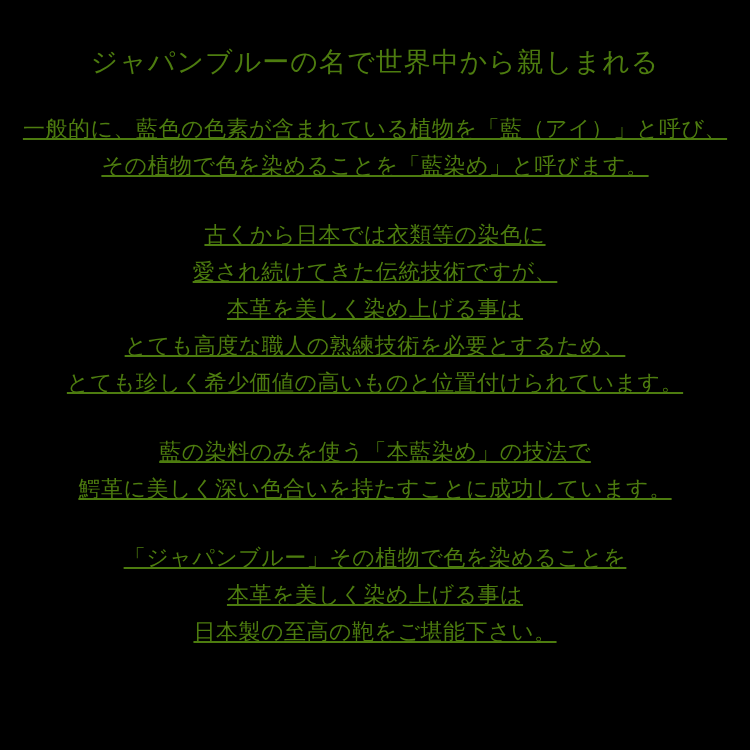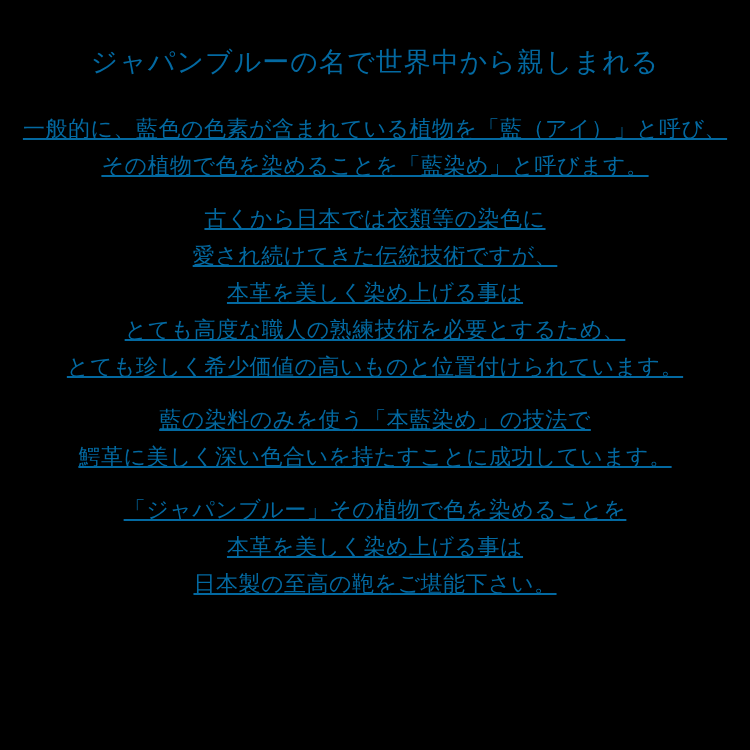--- a/index.html
+++ b/index.html
@@ -5,21 +5,21 @@
   html, body {
     margin: 0;
     padding: 0;
     background: #000000;
   }
   .page {
     position: relative;
     width: 750px;
     height: 750px;
     background: #000000;
-    color: #0369a1;
+    color: #4d7c0f;
     font-family: "Liberation Serif", "DejaVu Serif", serif;
     text-align: center;
     overflow: hidden;
     box-sizing: border-box;
     padding-top: 46px;
   }
   .subtitle {
     font-size: 27px;
     line-height: 32px;
     letter-spacing: 1px;
@@ -33,21 +33,21 @@
     white-space: nowrap;
   }
   .paragraph {
     font-size: 22px;
     line-height: 37px;
     letter-spacing: 0.5px;
   }
   .paragraph.p1 { margin-top: 32px; }
   .paragraph.p2,
   .paragraph.p3,
-  .paragraph.p4 { margin-top: 16px; }
+  .paragraph.p4 { margin-top: 32px; }
   .line {
     white-space: nowrap;
     text-decoration: underline;
   }
 </style>
 </head>
 <body>
 
 <div class="page">
 

